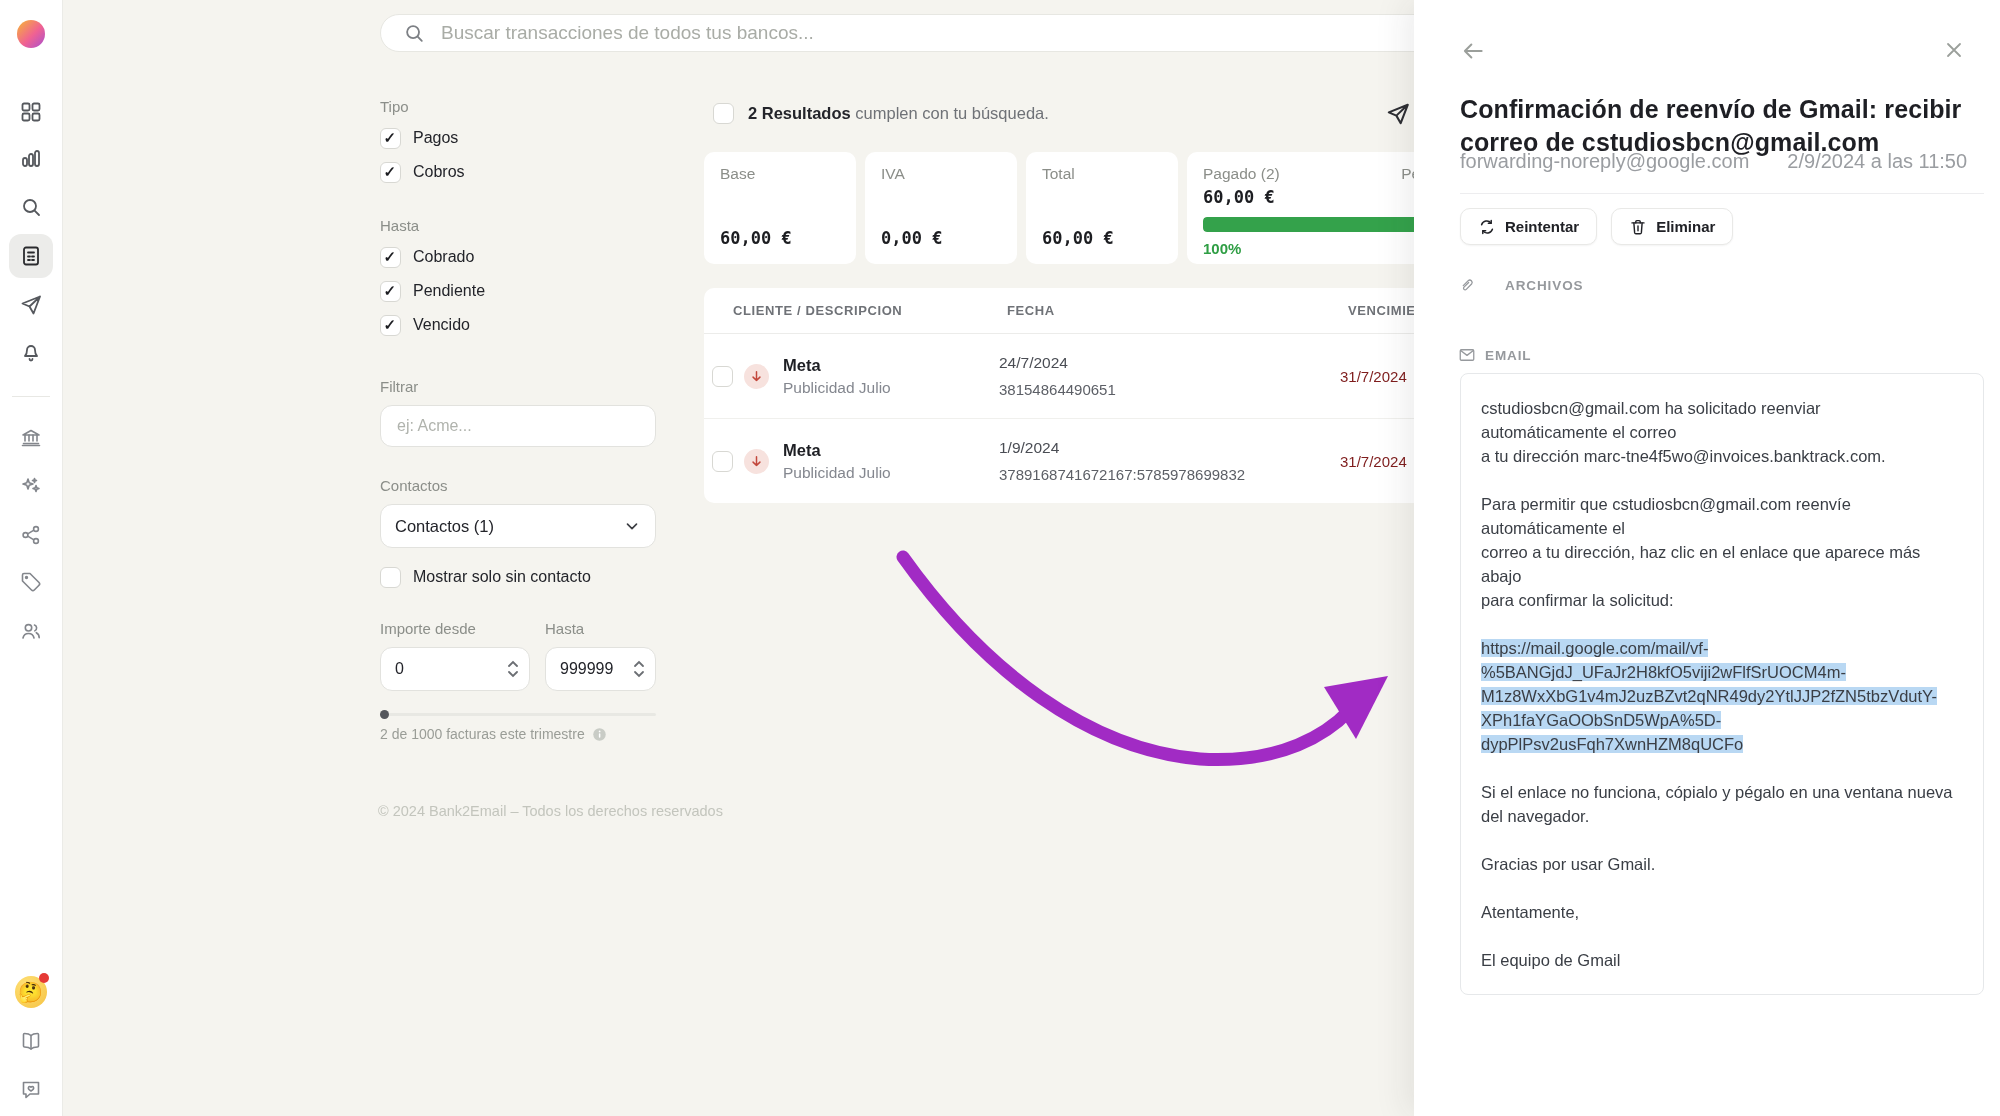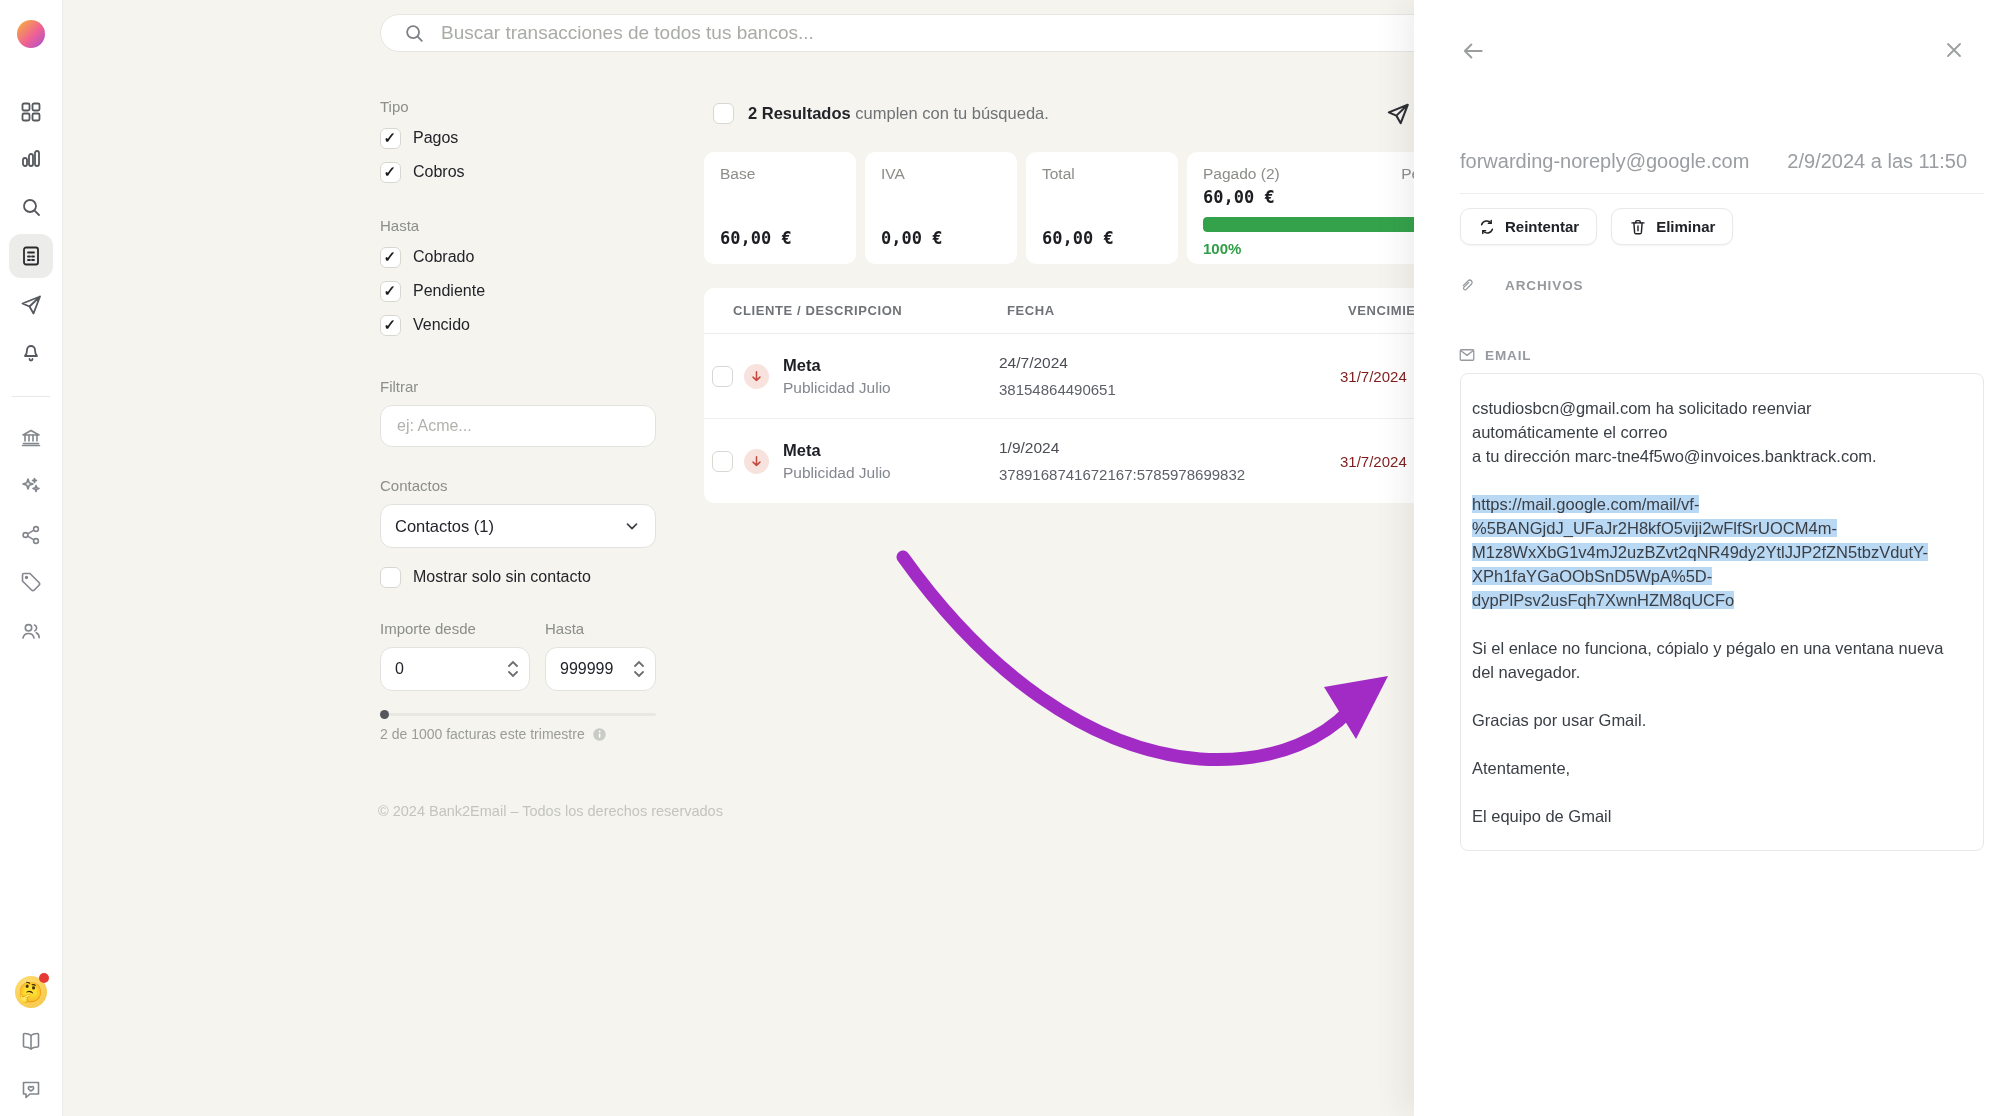--- a/index.html
+++ b/index.html
@@ -114,21 +114,21 @@
   .panel-divider{position:absolute;left:46px;top:193px;width:524px;height:1px;background:#ededef;}
   .panel-btns{position:absolute;left:46px;top:208px;display:flex;gap:14px;}
   .pbtn{height:37px;display:flex;align-items:center;gap:9px;padding:0 17px;background:#fff;
         border:1px solid #e9e9e7;border-radius:10px;box-shadow:0 1px 2px rgba(0,0,0,0.05);
         font-size:15px;font-weight:bold;color:#202126;}
   .sec-head{display:flex;align-items:center;gap:9px;font-size:13.5px;font-weight:bold;
             color:#96999d;letter-spacing:0.9px;}
   .sec-archivos{position:absolute;left:44px;top:276px;gap:29px;}
   .sec-email{position:absolute;left:44px;top:346px;}
   .email-box{position:absolute;left:46px;top:373px;width:524px;box-sizing:border-box;
-             border:1px solid #e6e8ea;border-radius:8px;padding:22px 11px;background:#fff;}
+             border:1px solid #e6e8ea;border-radius:8px;padding:22px 20px;background:#fff;}
   .email-box p{margin:0 0 24px 0;font-size:16.5px;line-height:24px;color:#3a3e45;
                white-space:pre-line;overflow-wrap:break-word;}
   .email-box p:last-child{margin-bottom:0;}
   .email-link{background:#b9d8f3;overflow-wrap:break-word;word-break:break-word;}
 </style>
 </head>
 <body>
 
 <div id="app">
 
@@ -431,20 +431,21 @@
       <svg width="26" height="26" viewBox="0 0 24 24" fill="none" stroke="currentColor" stroke-width="1.8" stroke-linecap="round" stroke-linejoin="round">
           <path d="M20 12 H4.5 M10.5 6 L4.5 12 L10.5 18"></path>
         </svg>
     </span>
     <span class="panel-close">
       <svg width="24" height="24" viewBox="0 0 24 24" fill="none" stroke="currentColor" stroke-width="1.8" stroke-linecap="round">
           <path d="M6 6 L18 18 M18 6 L6 18"></path>
         </svg>
     </span>
 
+    <h1 class="panel-title">Confirmación de reenvío de Gmail: recibir correo de cstudiosbcn@gmail.com</h1>
 
     <div class="panel-meta">
       <span>forwarding-noreply@google.com</span>
       <span>2/9/2024 a las 11:50</span>
     </div>
 
     <div class="panel-divider"></div>
 
     <div class="panel-btns">
       <button class="pbtn">
@@ -487,20 +488,25 @@
             <path d="M3.5 6 L12 12.5 L20.5 6"></path>
           </svg>
       </span>
       <span>EMAIL</span>
     </div>
 
     <div class="email-box">
       <p>cstudiosbcn@gmail.com ha solicitado reenviar
 automáticamente el correo
 a tu dirección marc-tne4f5wo@invoices.banktrack.com.</p>
+      <p>Para permitir que cstudiosbcn@gmail.com reenvíe
+automáticamente el
+correo a tu dirección, haz clic en el enlace que aparece más
+abajo
+para confirmar la solicitud:</p>
       <p><span class="email-link">https://mail.google.com/mail/vf-%5BANGjdJ_UFaJr2H8kfO5viji2wFlfSrUOCM4m-M1z8WxXbG1v4mJ2uzBZvt2qNR49dy2YtlJJP2fZN5tbzVdutY-XPh1faYGaOObSnD5WpA%5D-dypPlPsv2usFqh7XwnHZM8qUCFo</span></p>
       <p>Si el enlace no funciona, cópialo y pégalo en una ventana nueva
 del navegador.</p>
       <p>Gracias por usar Gmail.</p>
       <p>Atentamente,</p>
       <p>El equipo de Gmail</p>
     </div>
   </aside>
 
 </div>

